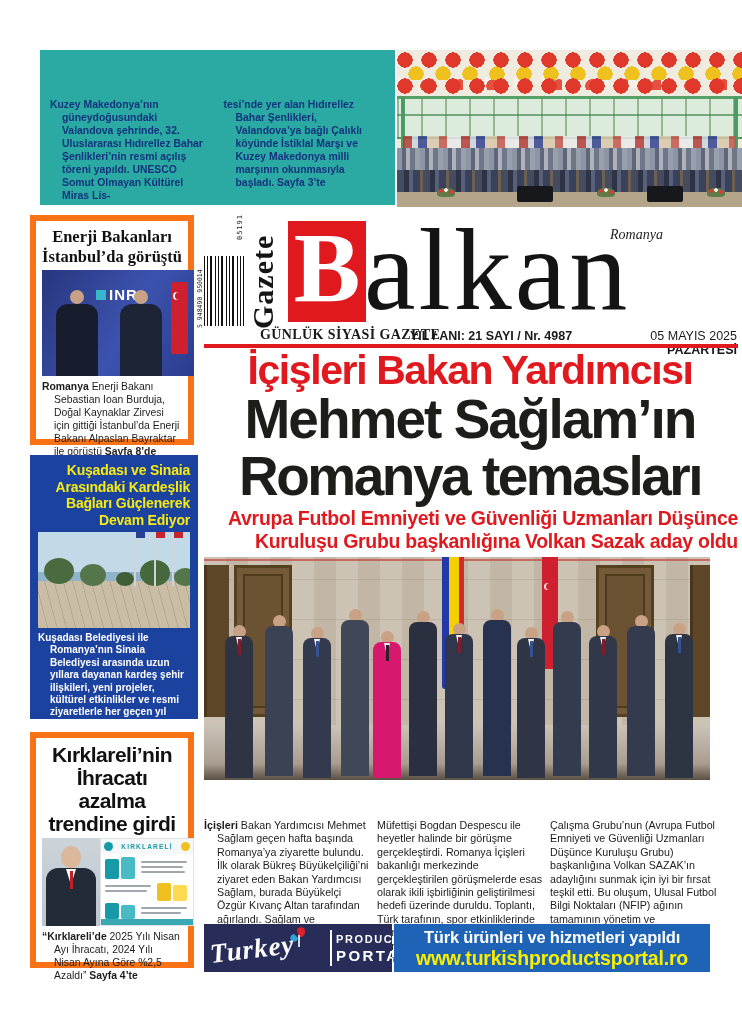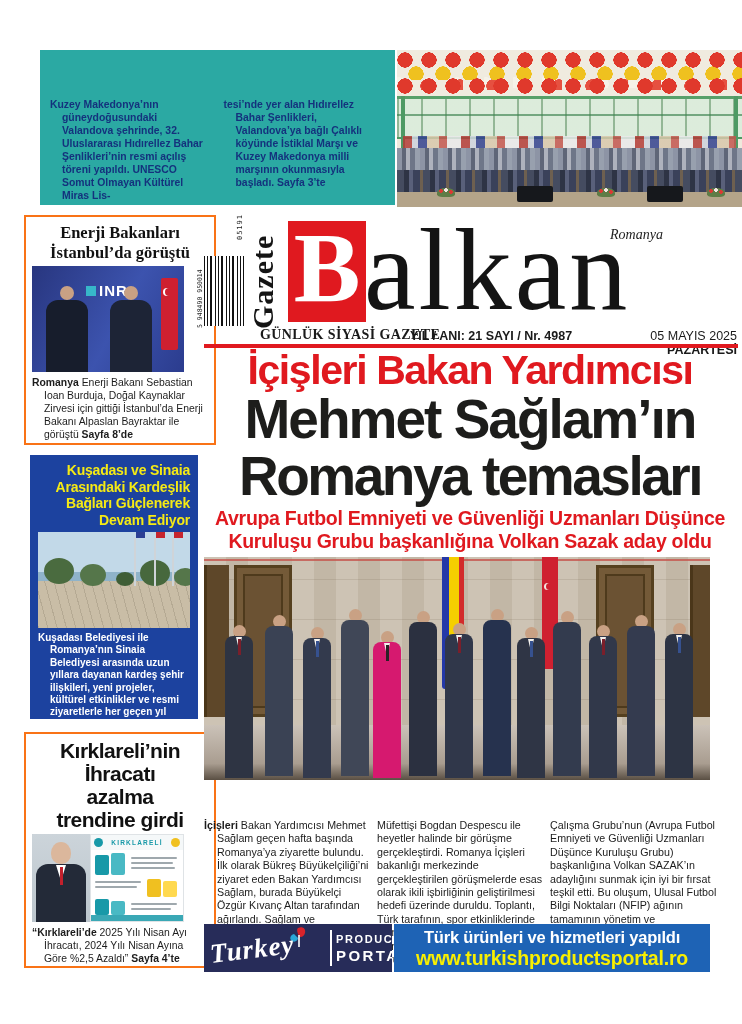--- a/index.html
+++ b/index.html
@@ -36,21 +36,21 @@
   .frontrow{position:absolute;left:0;right:0;top:120px;height:24px;
     background:repeating-linear-gradient(90deg,#454c60 0 7px,#2e3445 7px 12px,#59607a 12px 16px,#3a415a 16px 23px,#6e6050 23px 26px);}
   .stage{position:absolute;left:0;right:0;top:142px;height:15px;background:#b4a489;}
   .speaker{position:absolute;top:-6px;width:36px;height:16px;background:#16181c;border-radius:2px;}
   .bouquet{position:absolute;top:-4px;width:18px;height:9px;border-radius:50% 50% 30% 30%;
     background:radial-gradient(circle 2px at 4px 3px,#d93a34 95%,transparent),
                radial-gradient(circle 2px at 9px 2px,#f1e6e0 95%,transparent),
                radial-gradient(circle 2px at 14px 4px,#d93a34 95%,transparent),#5f7c46;}
 
   
-  .side-box{left:24px;width:192px;background:#fff;border:2px solid #f97316;box-sizing:border-box;padding:4px 6px;}
+  .side-box{left:30px;width:164px;background:#fff;border:6px solid #f97316;box-sizing:border-box;padding:4px 6px;}
   .energy{top:215px;height:230px;}
   .energy h3{margin:2px 0 3px;text-align:center;font-family:"Liberation Serif",serif;font-weight:600;
              font-size:16.5px;line-height:20px;color:#111;}
   .energy-photo{position:relative;width:152px;height:106px;background:linear-gradient(118deg,#28367f 0%,#3c53ae 55%,#2b3c8e 100%);overflow:hidden;}
   .inr{position:absolute;left:54px;top:16px;color:#fff;font-weight:bold;font-size:15px;letter-spacing:1px;}
   .inr::before{content:"";display:inline-block;width:10px;height:10px;background:#37b7c9;margin-right:3px;}
   .tflag{position:absolute;right:6px;top:12px;width:17px;height:72px;background:#cf2030;border-radius:2px;}
   .tflag::after{content:"";position:absolute;left:4px;top:10px;width:8px;height:8px;border-radius:50%;
     background:transparent;box-shadow:-2px 0 0 0 #fff;}
   .sil{position:absolute;bottom:0;width:42px;height:72px;background:#171d2c;border-radius:12px 12px 0 0;}
@@ -107,21 +107,21 @@
   .dateline b{font-weight:bold;margin-left:24px;}
   .redrule{left:204px;top:344px;width:534px;height:4px;background:#E0191F;}
 
   
   .kicker{left:202px;top:349px;width:536px;text-align:center;color:#E0191F;font-weight:800;
     font-size:41px;line-height:42px;letter-spacing:-1.4px;}
   .head1{left:202px;top:391px;width:536px;text-align:center;color:#1D1D1B;font-weight:800;
     font-size:55px;line-height:57px;letter-spacing:-2px;}
   .head2{left:202px;top:448px;width:536px;text-align:center;color:#1D1D1B;font-weight:800;
     font-size:55px;line-height:57px;letter-spacing:-2.5px;}
-  .sub{left:202px;top:507px;width:536px;text-align:center;color:#E0191F;font-weight:bold;
+  .sub{left:202px;top:507px;width:536px;text-align:right;color:#E0191F;font-weight:bold;
     font-size:19.5px;line-height:23px;letter-spacing:-.3px;}
 
   
   .bigphoto{left:204px;top:557px;width:506px;height:223px;overflow:hidden;
     background:repeating-linear-gradient(0deg,rgba(120,105,85,.18) 0 1px,transparent 1px 40px),
                repeating-linear-gradient(90deg,#cdc3b4 0 22px,#c2b7a6 22px 44px);}
   .trim{position:absolute;left:0;right:0;top:2px;height:2px;background:#c5554e;opacity:.8;}
   .floor{position:absolute;left:0;right:0;top:168px;bottom:0;background:linear-gradient(#cbc2b8,#a99d90 70%,#5a4f43);}
   .door{position:absolute;top:8px;width:58px;height:152px;background:#6b5233;border:3px solid #55401f;box-sizing:border-box;
     box-shadow:inset 0 0 0 6px #745a38,inset 0 0 0 8px #4e3a1c;}

